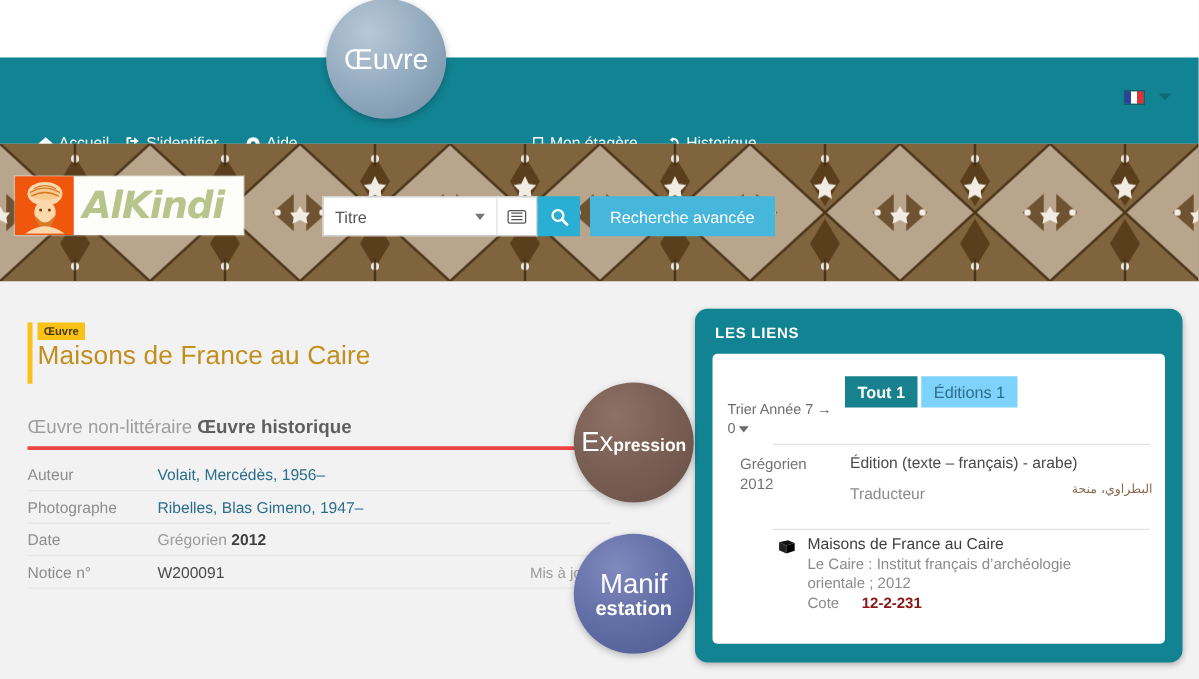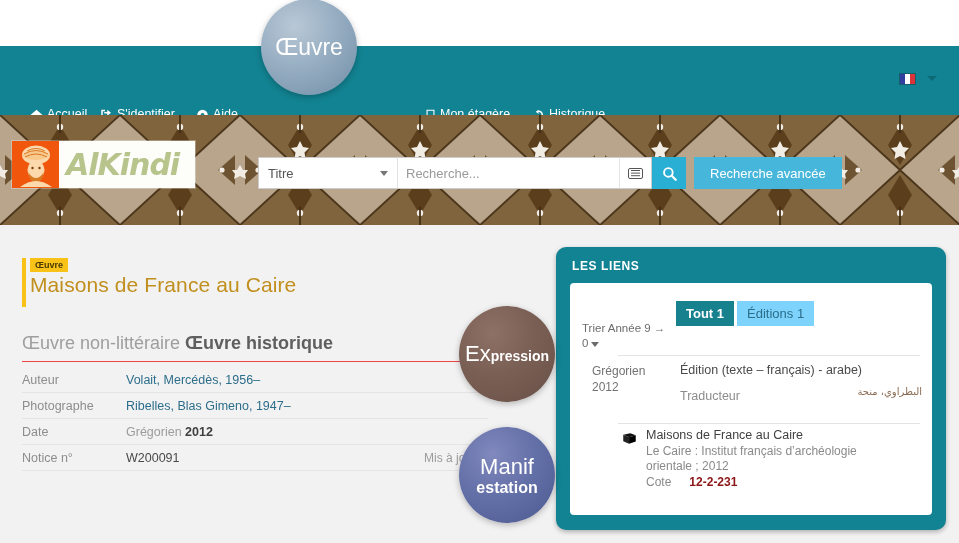--- a/index.html
+++ b/index.html
@@ -86,21 +86,21 @@
     font-size:9px; font-weight:bold; padding:2px 5px 2px 5px;
   }
   .title-bar { position:absolute; left:22px; top:33px; width:4px; height:49px; background:#f8c219; }
   .page-title {
     position:absolute; left:30px; top:48px; font-size:21px; color:#c18f1d; font-weight:normal;
     letter-spacing: .1px;
   }
 
   .type-line {
     position:absolute; left:22px; top:108px; width: 466px;
-    font-size: 18px; color:#9e9e9e; padding-bottom: 7px; border-bottom:1px solid #ef4444;
+    font-size: 15px; color:#9e9e9e; padding-bottom: 7px; border-bottom:3px solid #ef4444;
   }
   .type-line b { color:#5f5f5f; font-weight:bold; }
 
   .frow {
     position:absolute; left:22px; width:466px; height:26px;
     border-bottom:1px solid #e4e4e4; font-size:12.5px; display:flex; align-items:center;
   }
   .frow .lbl { width: 104px; color:#8d8d8d; }
   .frow .val { color:#3f3f3f; }
   .frow .val.link { color:#2c6e8a; cursor:pointer; }
@@ -286,23 +286,20 @@
         <span>AlKindi</span>
       </div>
     </div>
   </div>
 
   <div class="searchbar">
     <div class="sel-title">
       <span>Titre</span>
       <span class="cv"></span>
     </div>
-    <div class="search-inp">
-      <span>Recherche...</span>
-    </div>
     <div class="kbd-btn">
       <span class="kbd-ico"></span>
     </div>
     <div class="srch-btn">
       <svg width="15" height="15" viewBox="0 0 16 16">
         <circle cx="6.8" cy="6.8" r="4.6" fill="none" stroke="#fff" stroke-width="2"></circle>
         <path d="M10.4 10.4 L14.6 14.6" stroke="#fff" stroke-width="2.4" stroke-linecap="round"></path>
       </svg>
     </div>
     <div class="adv-btn">
@@ -341,21 +338,21 @@
   <div class="liens">
     <div class="liens-title">LES LIENS</div>
     <div class="liens-card">
 
       <div class="tabs">
         <div class="tab active">Tout 1</div>
         <div class="tab inactive">Éditions 1</div>
       </div>
 
       <div class="trier">
-        <span>Trier Année 9 →</span>
+        <span>Trier Année 7 →</span>
         <br>
         <span>0</span><span class="cv2"></span>
       </div>
 
       <div class="res-sep"></div>
 
       <div class="res-date">
         <span>Grégorien</span><br>
         <span>2012</span>
       </div>

